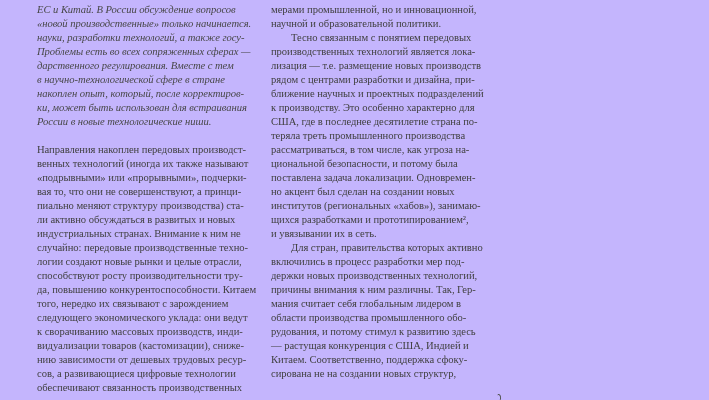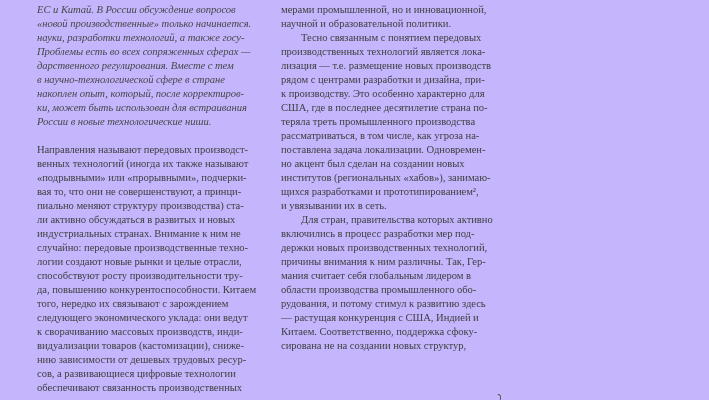--- a/index.html
+++ b/index.html
@@ -19,21 +19,21 @@
     height: 400px;
     background: #c4b5fd;
     font-family: Liberation Serif, serif;
   }
   .col {
     position: absolute;
     top: 3px;
     color: #414141;
   }
   .col-left  { left: 37px;  width: 243px; }
-  .col-right { left: 281px; width: 250px; }
+  .col-right { left: 271px; width: 250px; }
   .line {
     height: 14px;
     line-height: 14px;
     font-size: 10.6px;
     white-space: nowrap;
     letter-spacing: -0.05px;
   }
   .line.indent { padding-left: 20px; }
   .intro .line {
     font-style: italic;
@@ -73,21 +73,21 @@
         <div class="line">«новой производственные» только начинается.</div>
         <div class="line">науки, разработки технологий, а также госу-</div>
         <div class="line">Проблемы есть во всех сопряженных сферах —</div>
         <div class="line">дарственного регулирования. Вместе с тем</div>
         <div class="line">в научно-технологической сфере в стране</div>
         <div class="line">накоплен опыт, который, после корректиров-</div>
         <div class="line">ки, может быть использован для встраивания</div>
         <div class="line">России в новые технологические ниши.</div>
       </div>
     <div class="block body-block">
-        <div class="line">Направления называют передовых производст-</div>
+        <div class="line">Направления накоплен передовых производст-</div>
         <div class="line">венных технологий (иногда их также называют</div>
         <div class="line">«подрывными» или «прорывными», подчерки-</div>
         <div class="line">вая то, что они не совершенствуют, а принци-</div>
         <div class="line">пиально меняют структуру производства) ста-</div>
         <div class="line">ли активно обсуждаться в развитых и новых</div>
         <div class="line">индустриальных странах. Внимание к ним не</div>
         <div class="line">случайно: передовые производственные техно-</div>
         <div class="line">логии создают новые рынки и целые отрасли,</div>
         <div class="line">способствуют росту производительности тру-</div>
         <div class="line">да, повышению конкурентоспособности. Китаем</div>
@@ -101,24 +101,26 @@
       </div>
   </div>
 
   <div class="col col-right">
       <div class="line">мерами промышленной, но и инновационной,</div>
       <div class="line">научной и образовательной политики.</div>
       <div class="line indent">Тесно связанным с понятием передовых</div>
       <div class="line">производственных технологий является лока-</div>
       <div class="line">лизация — т.е. размещение новых производств</div>
       <div class="line">рядом с центрами разработки и дизайна, при-</div>
+      <div class="line">ближение научных и проектных подразделений</div>
       <div class="line">к производству. Это особенно характерно для</div>
       <div class="line">США, где в последнее десятилетие страна по-</div>
       <div class="line">теряла треть промышленного производства</div>
       <div class="line">рассматриваться, в том числе, как угроза на-</div>
+      <div class="line">циональной безопасности, и потому была</div>
       <div class="line">поставлена задача локализации. Одновремен-</div>
       <div class="line">но акцент был сделан на создании новых</div>
       <div class="line">институтов (региональных «хабов»), занимаю-</div>
       <div class="line">щихся разработками и прототипированием²,</div>
       <div class="line">и увязывании их в сеть.</div>
       <div class="line indent">Для стран, правительства которых активно</div>
       <div class="line">включились в процесс разработки мер под-</div>
       <div class="line">держки новых производственных технологий,</div>
       <div class="line">причины внимания к ним различны. Так, Гер-</div>
       <div class="line">мания считает себя глобальным лидером в</div>

